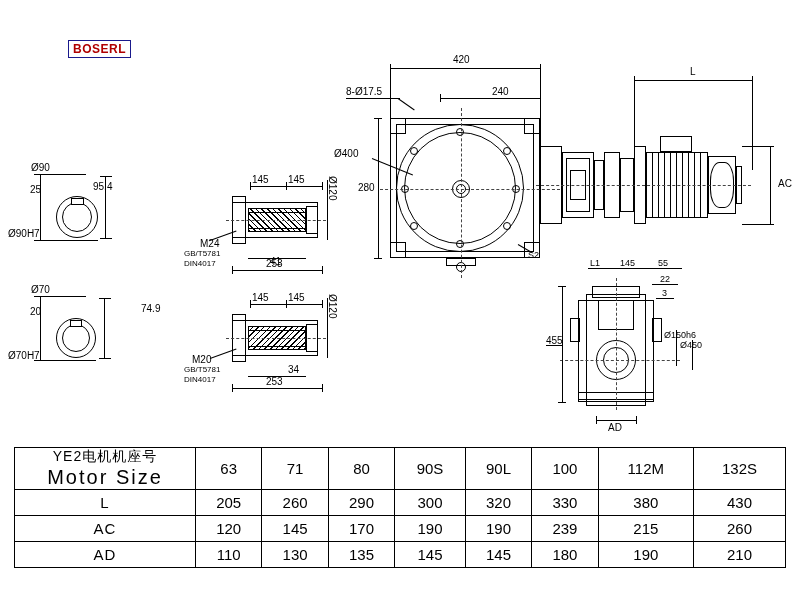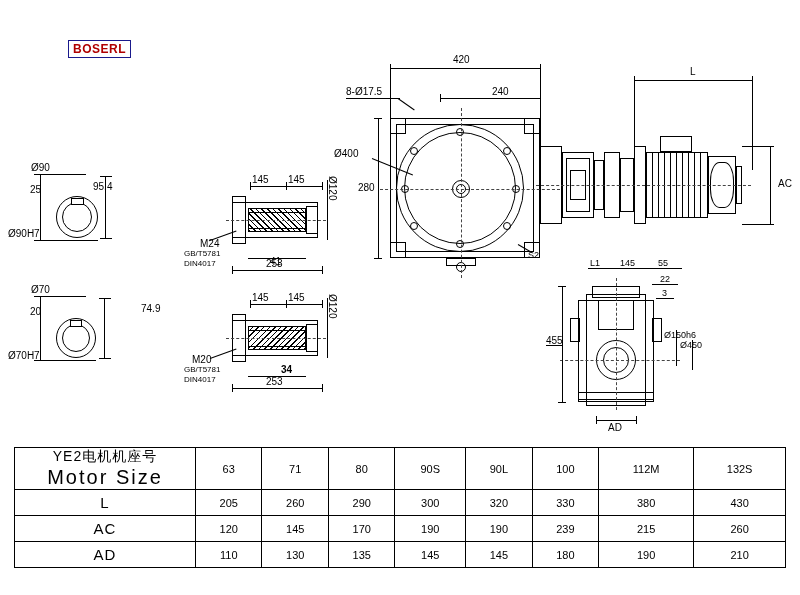--- a/index.html
+++ b/index.html
@@ -53,21 +53,21 @@
   
   table.spec{
     position:absolute;left:14px;top:447px;
     border-collapse:collapse;
     width:772px;
     font-family:"Liberation Sans",sans-serif;
   }
   table.spec td{
     border:1px solid #000;
     text-align:center;
-    font-size:11px;
+    font-size:15px;
     height:25px;
     padding:0;
   }
   table.spec td.head{
     width:180px;
     font-size:15px;
     letter-spacing:1px;
   }
   table.spec tr.first td{height:38px;}
   table.spec td.head .l1{display:block;font-size:14px;}
@@ -173,21 +173,21 @@
 
     <div class="ln vl" style="left:327px;top:298px;height:60px;"></div>
     <div class="lbl vert" style="left:338px;top:294px;transform:rotate(90deg);">Ø120</div>
 
     <div class="ln" style="left:210px;top:358px;width:28px;height:1px;transform:rotate(-20deg);transform-origin:left center;"></div>
     <div class="lbl" style="left:192px;top:354px;">M20</div>
     <div class="lbl xs" style="left:184px;top:365px;">GB/T5781</div>
     <div class="lbl xs" style="left:184px;top:375px;">DIN4017</div>
 
     <div class="ln hl" style="left:248px;top:376px;width:58px;"></div>
-    <div class="lbl" style="left:281px;top:364px;font-weight:bold;">34</div>
+    <div class="lbl" style="left:288px;top:364px;">34</div>
     <div class="ln hl" style="left:232px;top:388px;width:90px;"></div>
     <div class="ln vl" style="left:232px;top:384px;height:8px;"></div>
     <div class="ln vl" style="left:322px;top:384px;height:8px;"></div>
     <div class="lbl" style="left:266px;top:376px;">253</div>
   </div>
 
   <div>
 
     <div class="rect" style="left:390px;top:118px;width:150px;height:140px;"></div>
     <div class="rect" style="left:396px;top:124px;width:138px;height:128px;"></div>

